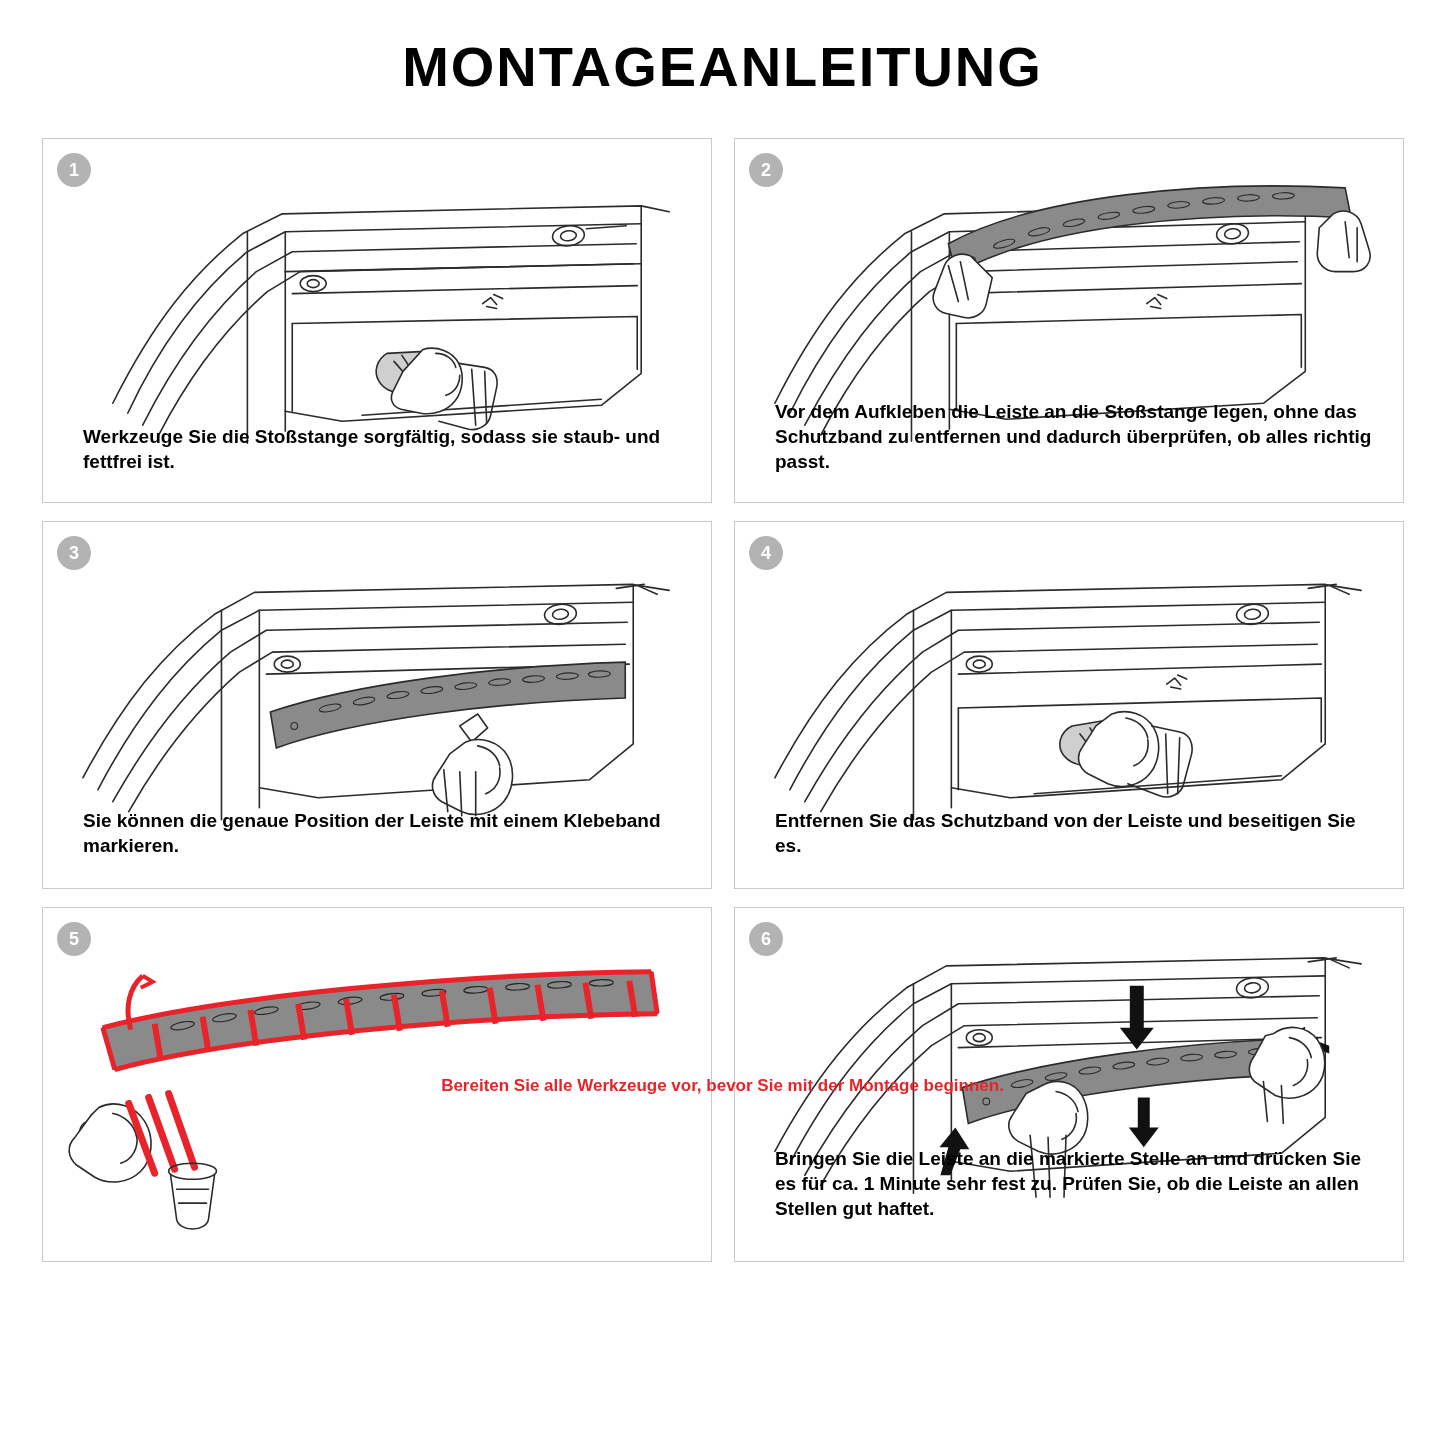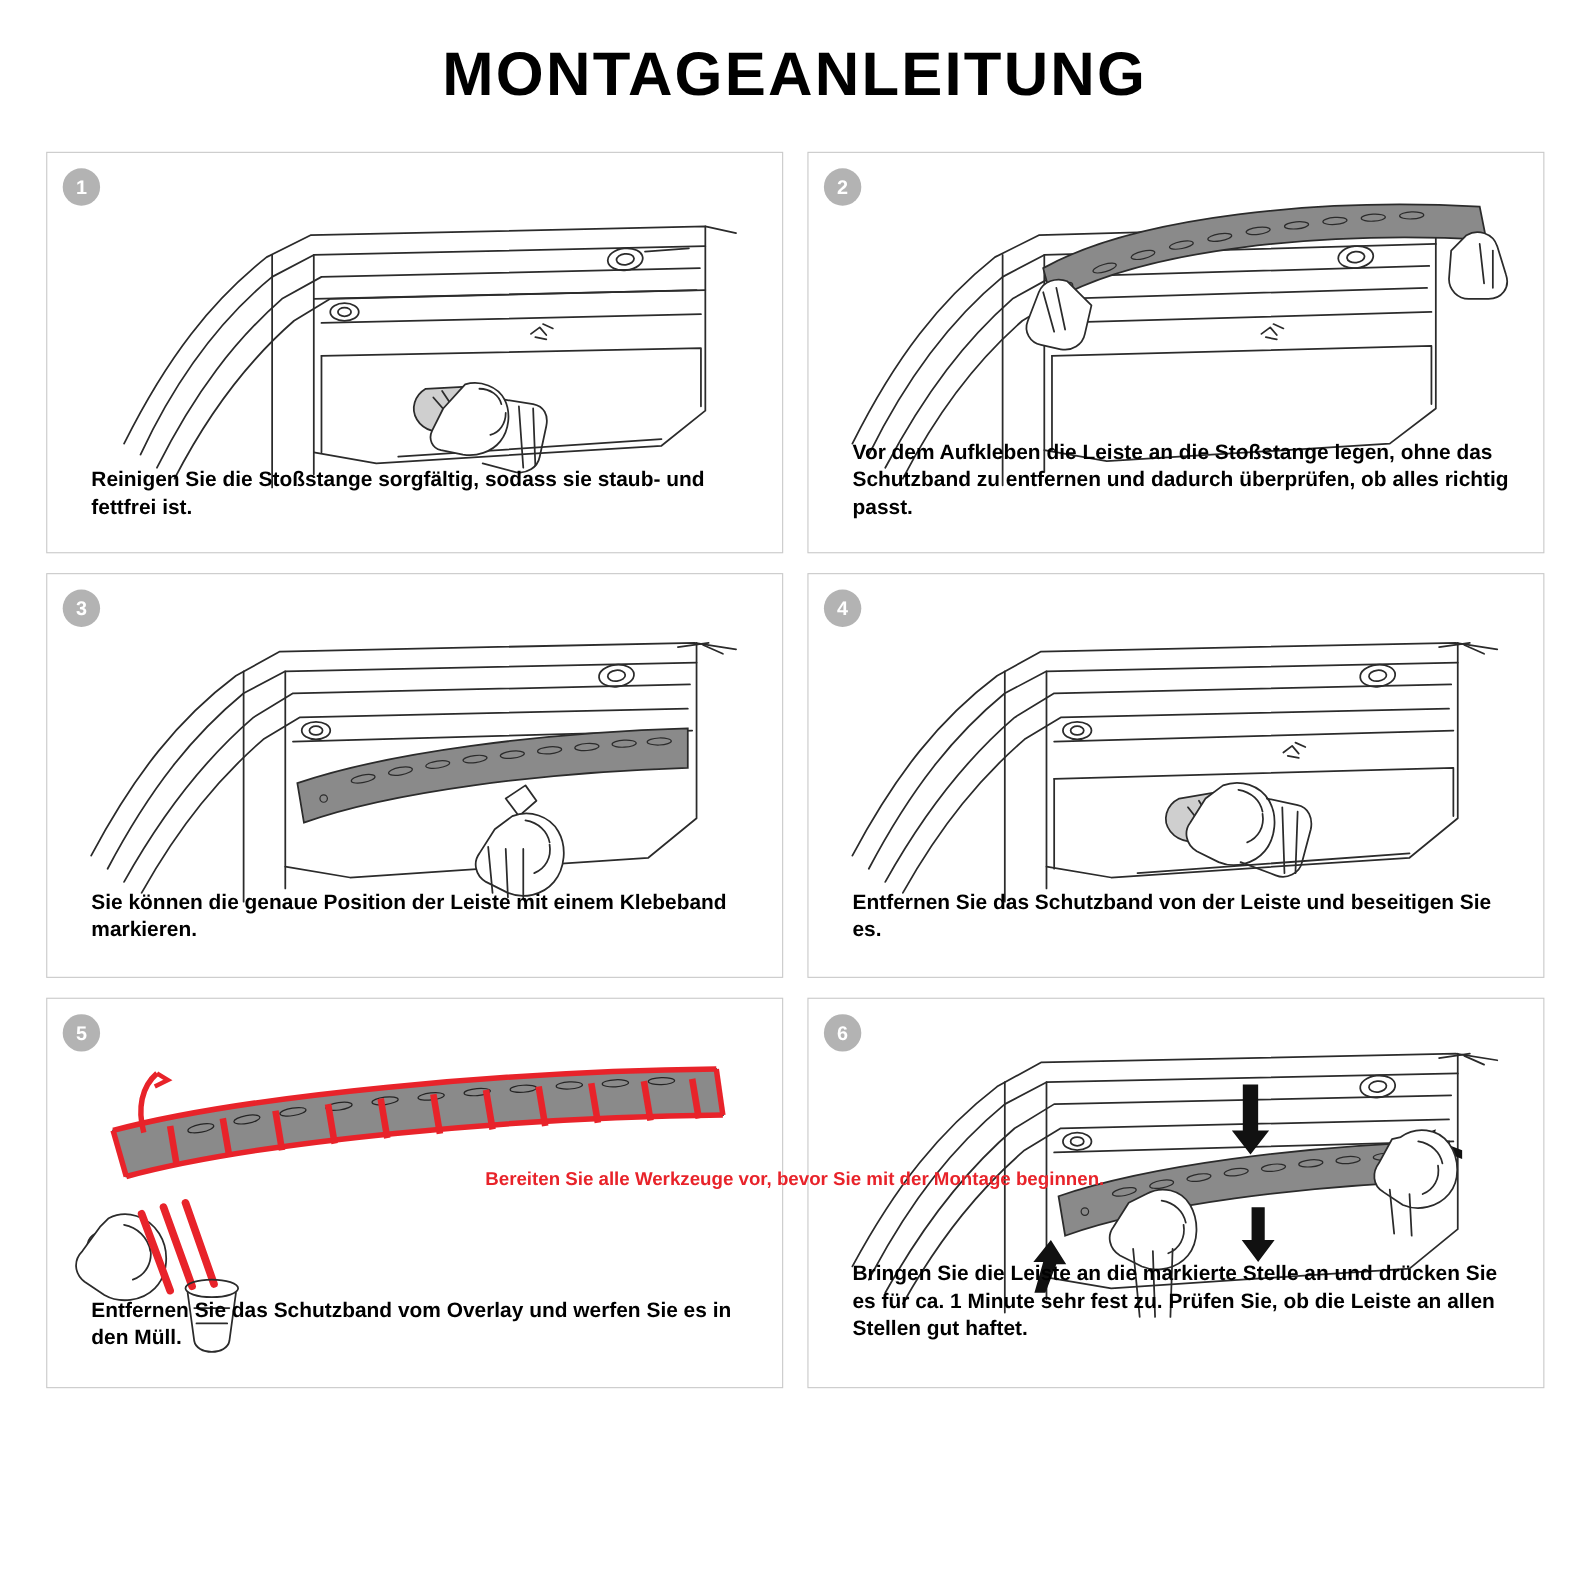--- a/index.html
+++ b/index.html
@@ -88,21 +88,21 @@
 
   .footer {
     position: absolute;
     left: 0;
     right: 0;
     bottom: 26px;
     text-align: center;
     color: #e8232a;
     font-weight: bold;
   }
-  .footer .line1 { font-size: 17px; margin-bottom: 14px; }
+  .footer .line1 { font-size: 17px; }
   .footer .line2 {
     font-size: 17px;
     line-height: 1.35;
     padding: 0 78px;
   }
 </style>
 </head>
 <body>
 
 <div class="page">
@@ -143,21 +143,21 @@
 
             <path d="M381,176 c14,-4 30,2 36,14 c6,12 4,28 -4,38 c-8,10 -22,14 -34,12 l-20,-4 c-8,-2 -12,-10 -8,-18 l10,-20 z" fill="#ffffff"></path>
             <path d="M394,180 c10,0 18,6 20,14"></path>
             <path d="M404,222 c8,-2 14,-10 14,-20"></path>
             <path d="M417,190 l26,4 c10,2 14,10 12,20 l-6,28 c-2,10 -12,16 -22,14 l-30,-8"></path>
             <path d="M430,196 l4,56"></path>
             <path d="M443,198 l2,52"></path>
           </g>
         </svg>
       </div>
-      <div class="caption">Reinigen Sie die Stoßstange sorgfältig, sodass sie staub- und fettfrei ist.</div>
+      <div class="caption">Werkzeuge Sie die Stoßstange sorgfältig, sodass sie staub- und fettfrei ist.</div>
     </div>
 
     <div class="card r1 c2">
       <div class="badge">2</div>
       <div class="art">
         <svg viewBox="0 0 670 300" preserveAspectRatio="xMidYMid meet">
           <g fill="none" stroke="#2b2b2b" stroke-width="1.6" stroke-linecap="round" stroke-linejoin="round">
             <path d="M40,230 C80,150 120,100 170,60 L210,40 L570,30 L610,36"></path>
             <path d="M55,240 C92,165 132,115 177,78 L215,58 L572,48"></path>
             <path d="M70,252 C107,182 144,135 186,98 L222,78 L566,68"></path>
@@ -348,21 +348,20 @@
             <path d="M106,160 L132,232"></path>
             <path d="M126,156 L152,230"></path>
           </g>
           <g fill="none" stroke="#2b2b2b" stroke-width="1.6" stroke-linecap="round" stroke-linejoin="round">
             <ellipse cx="150" cy="234" rx="24" ry="8"></ellipse>
             <path d="M128,238 l6,44 c1,6 8,10 16,10 c8,0 15,-4 16,-10 l6,-44"></path>
             <path d="M134,252 l32,0 M136,266 l28,0"></path>
           </g>
         </svg>
       </div>
-      <div class="caption">Entfernen Sie das Schutzband vom Overlay und werfen Sie es in den Müll.</div>
     </div>
 
     <div class="card r3 c6">
       <div class="badge">6</div>
       <div class="art">
         <svg viewBox="0 0 670 300" preserveAspectRatio="xMidYMid meet">
           <g fill="none" stroke="#2b2b2b" stroke-width="1.6" stroke-linecap="round" stroke-linejoin="round">
             <path d="M40,214 C80,140 120,90 172,50 L212,28 L590,20 L628,26"></path>
             <path d="M55,226 C94,152 133,104 179,66 L217,46 L592,38"></path>
             <path d="M70,238 C108,170 146,124 188,88 L224,66 L586,58"></path>

